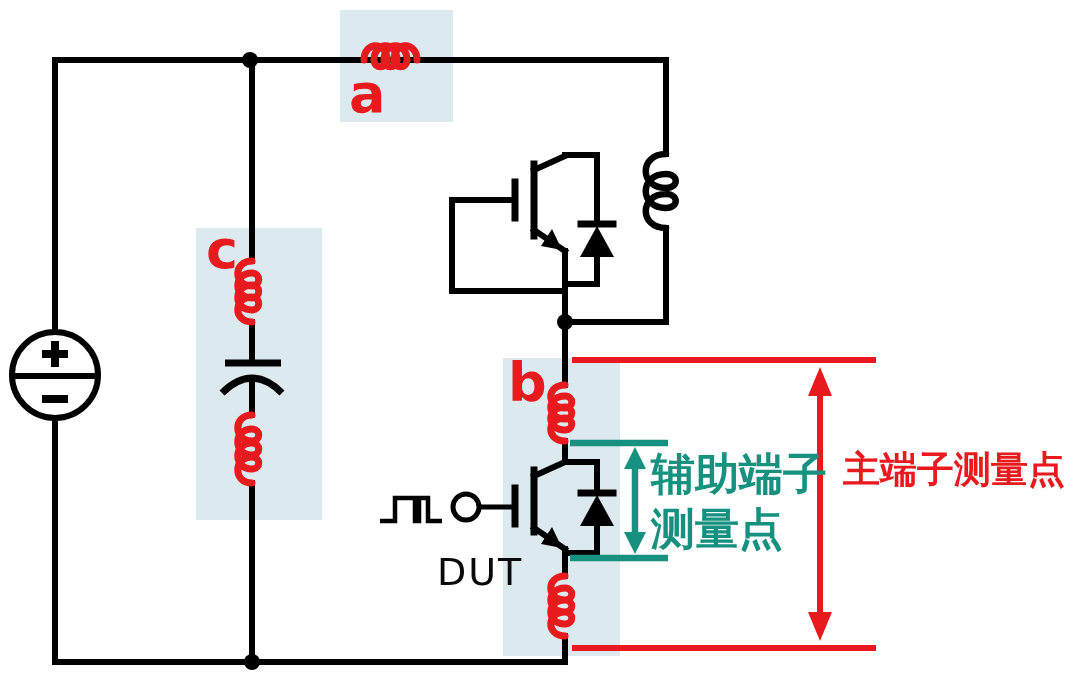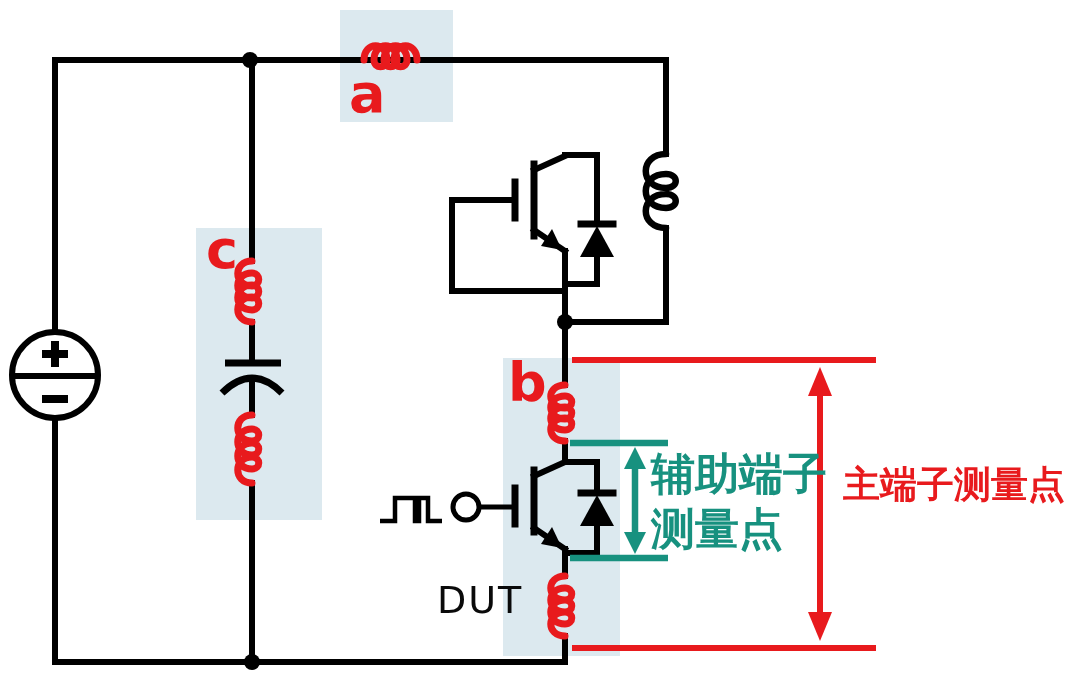--- a/index.html
+++ b/index.html
@@ -4,21 +4,21 @@
 <style>
   html,body{margin:0;padding:0;}
   body{
     width:1080px;height:680px;position:relative;background:#ffffff;overflow:hidden;
     font-family:"DejaVu Sans","Liberation Sans",sans-serif;
   }
   #stage{position:absolute;left:0;top:0;width:1080px;height:680px;}
   .lbl{position:absolute;line-height:1.05;white-space:nowrap;user-select:none;}
   .lbl-red{color:#e81a1d;}
   .lbl-teal{color:#17917f;font-weight:600;}
-  .lbl-black{color:#0a0a0a;margin-top:28px;}
+  .lbl-black{color:#0a0a0a;}
   .parasitic-label{font-size:54px;font-weight:600;}
   .dut-label{font-size:38px;letter-spacing:2px;}
   .cjk{font-size:44px;}
   .main-measure{font-size:37px;font-weight:600;}
 </style>
 </head>
 <body>
 
 <svg id="stage" viewBox="0 0 1080 680">
 
@@ -138,13 +138,13 @@
     <circle cx="565" cy="322" r="8"></circle>
   </g>
 </svg>
 
 <div class="lbl lbl-red parasitic-label" style="left:349px;top:66px;">a</div>
 <div class="lbl lbl-red parasitic-label" style="left:206px;top:222px;">c</div>
 <div class="lbl lbl-red parasitic-label" style="left:508px;top:355px;">b</div>
 <div class="lbl lbl-black dut-label" style="left:437px;top:553px;">DUT</div>
 <div class="lbl lbl-teal cjk" style="left:651px;top:451px;">辅助端子</div>
 <div class="lbl lbl-teal cjk" style="left:651px;top:506px;">测量点</div>
-<div class="lbl lbl-red main-measure" style="left:843px;top:466px;">主端子测量点</div>
+<div class="lbl lbl-red main-measure" style="left:843px;top:451px;">主端子测量点</div>
 
 </body></html>

